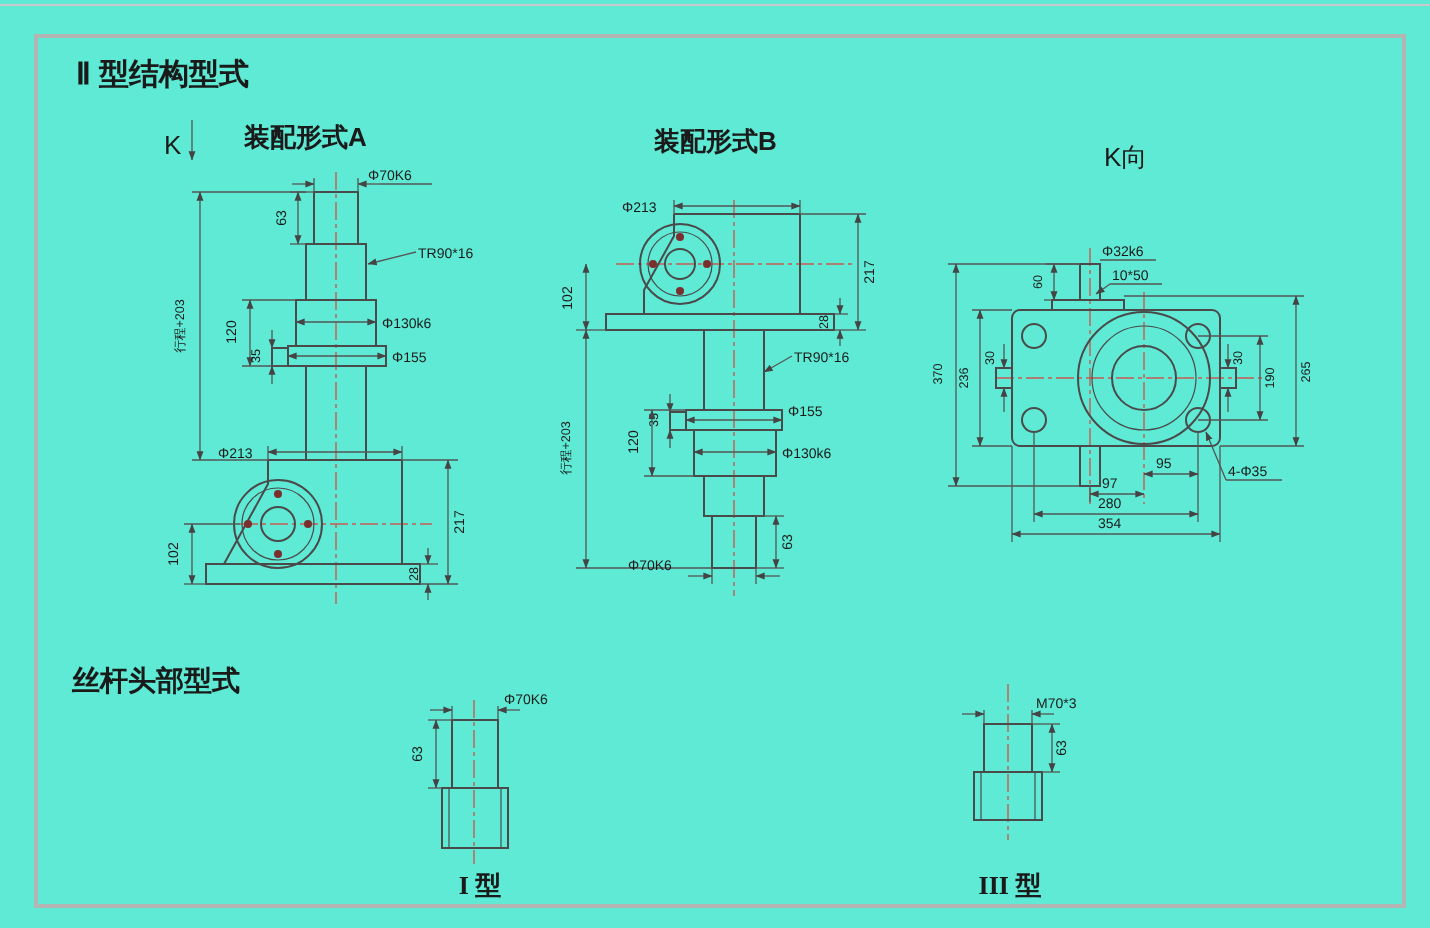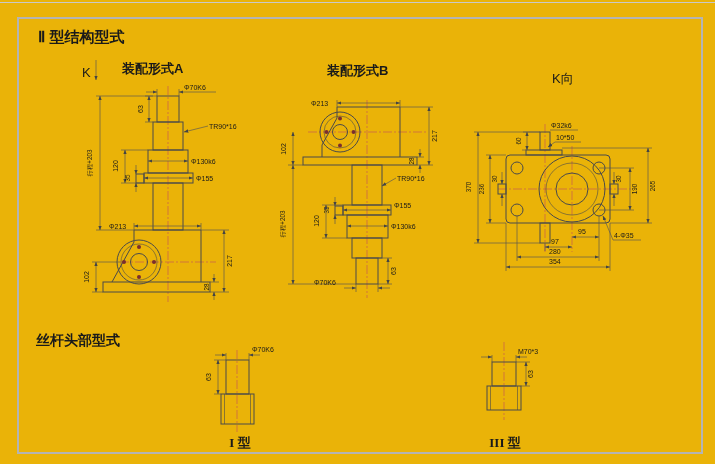--- a/index.html
+++ b/index.html
@@ -1,16 +1,16 @@
 <!DOCTYPE html>
 <html><head>
 <meta charset="utf-8">
 <style>
   html,body{margin:0;padding:0;background:#fff;}
-  #canvas{position:relative;width:715px;height:464px;background:#eab308;overflow:hidden;
+  #canvas{position:relative;width:715px;height:464px;background:#5eead4;overflow:hidden;
           font-family:"Liberation Sans",sans-serif;}
   #topline{position:absolute;left:0;top:2px;width:715px;height:1px;background:#c9c9c9;}
   #frame{position:absolute;left:17px;top:17px;width:686px;height:437px;
          border:2px solid #b4b4b4;box-sizing:border-box;}
   svg text{fill:#1a1a1a;font-family:"Liberation Sans",sans-serif;}
   .ln{stroke:#4a4a4a;stroke-width:1;fill:none;}
   .thin{stroke:#4a4a4a;stroke-width:.6;fill:none;}
   .cl{stroke:#c75b52;stroke-width:.7;fill:none;stroke-dasharray:9 2 2 2;}
   .dim,.ext{stroke:#555;stroke-width:.65;fill:none;}
   .dot{fill:#7a2e2e;stroke:none;}

